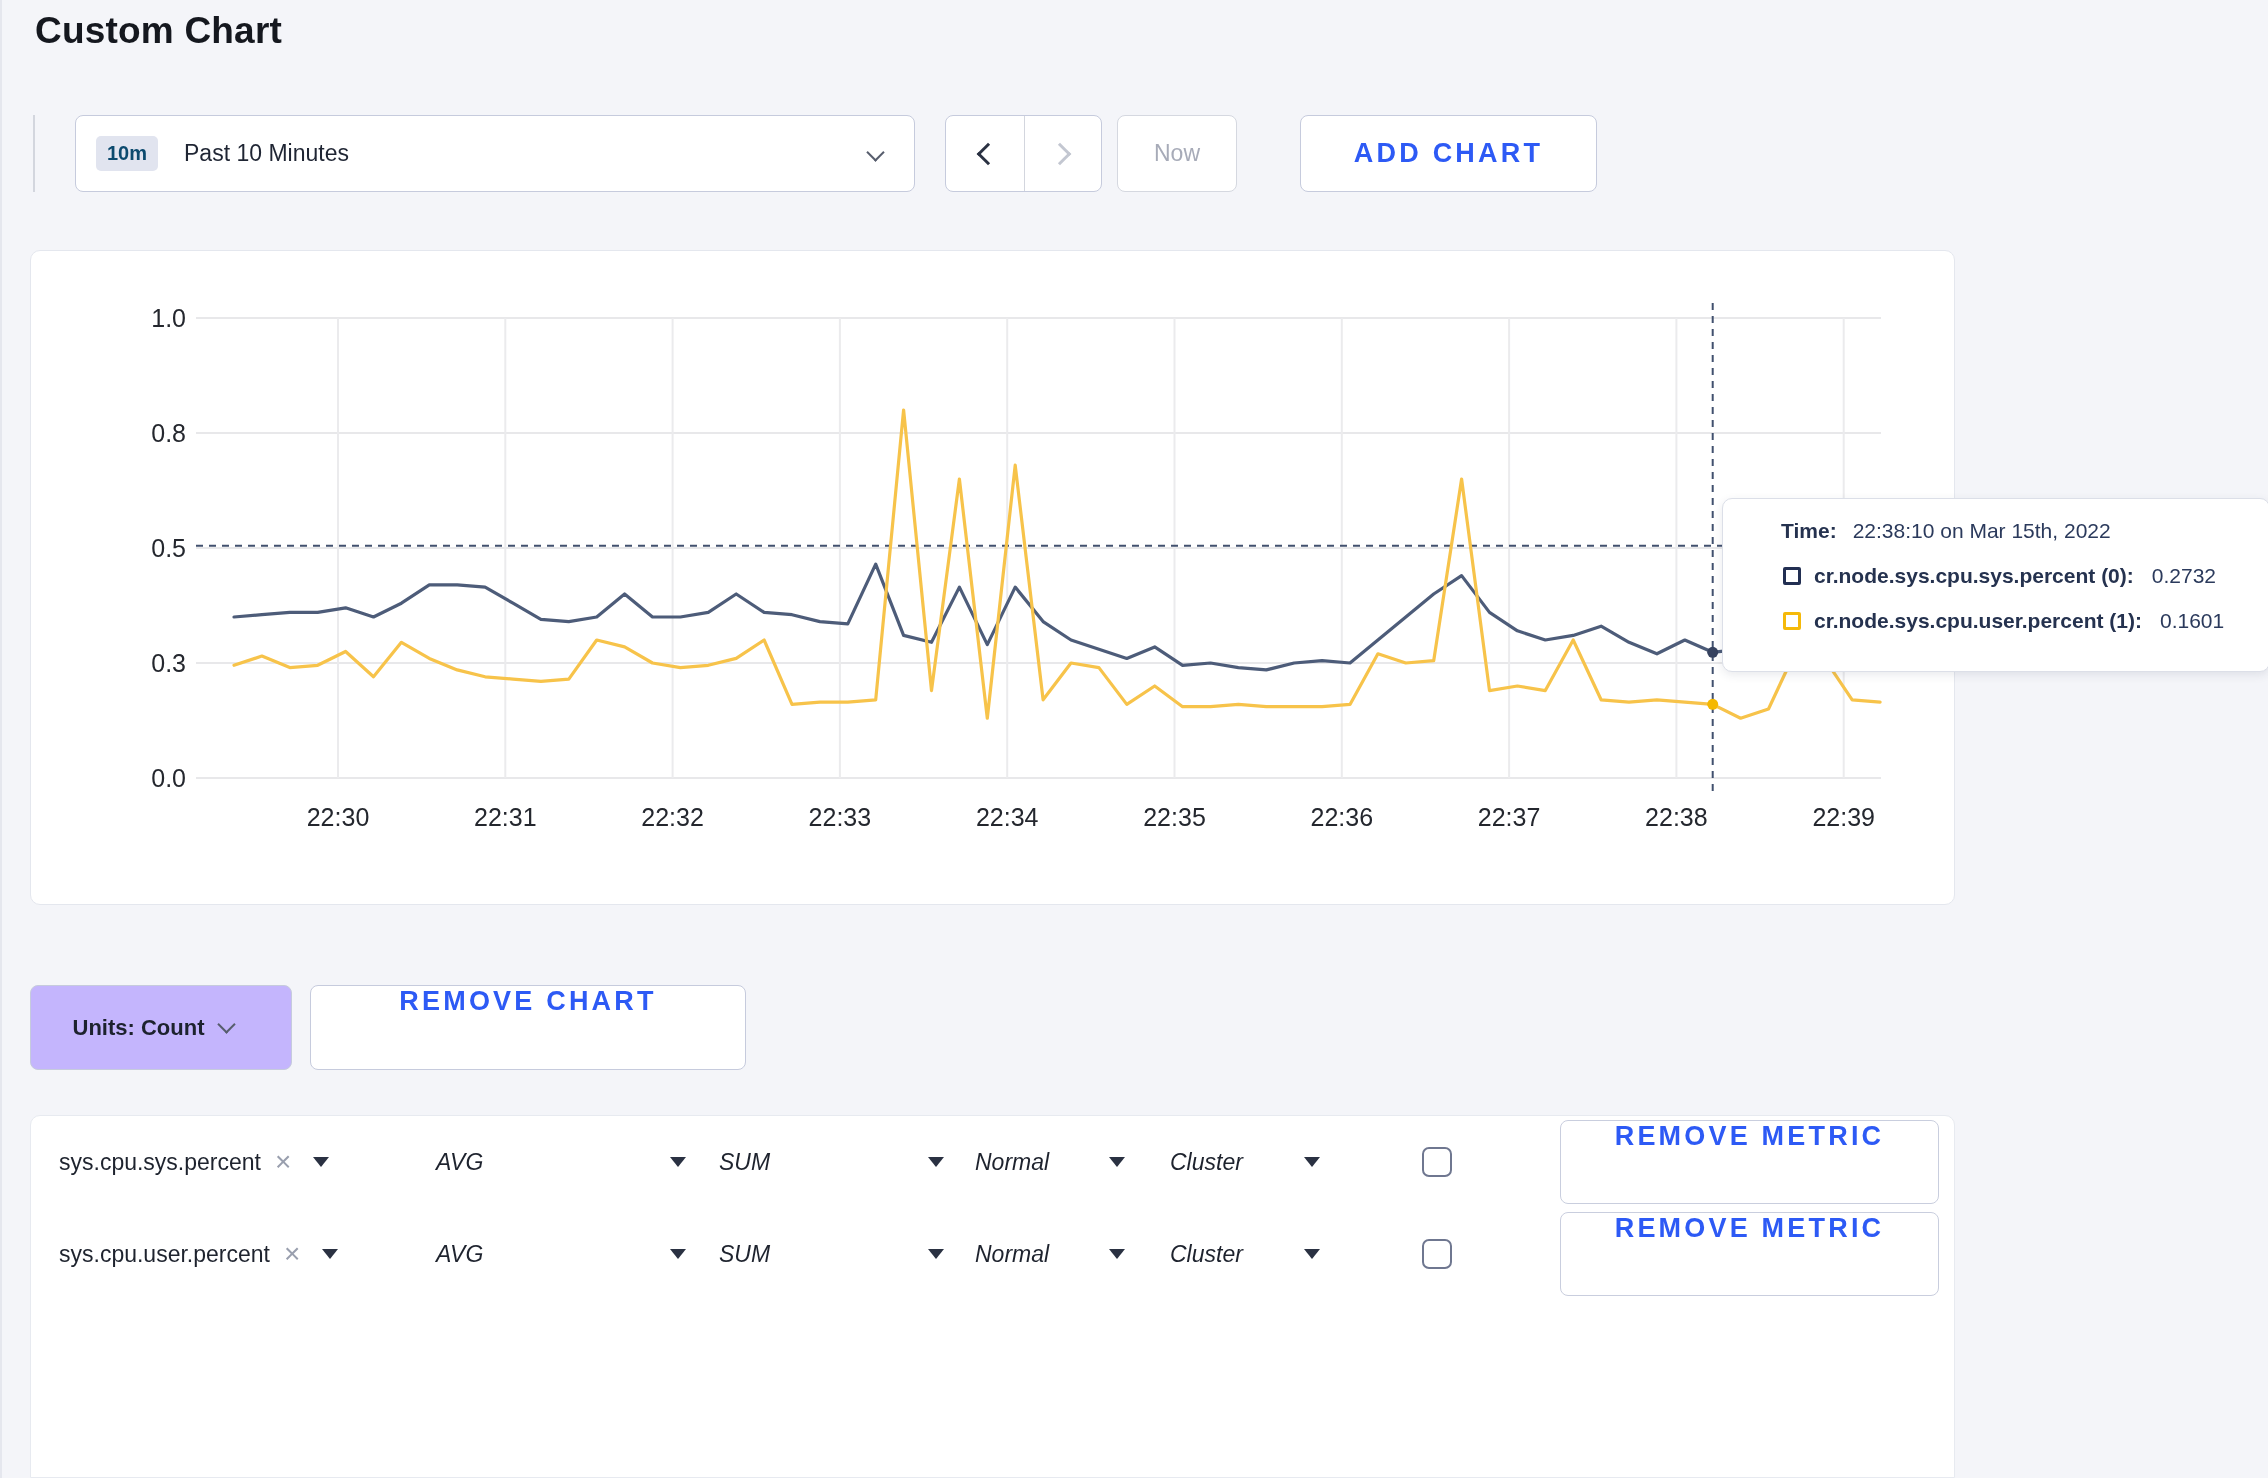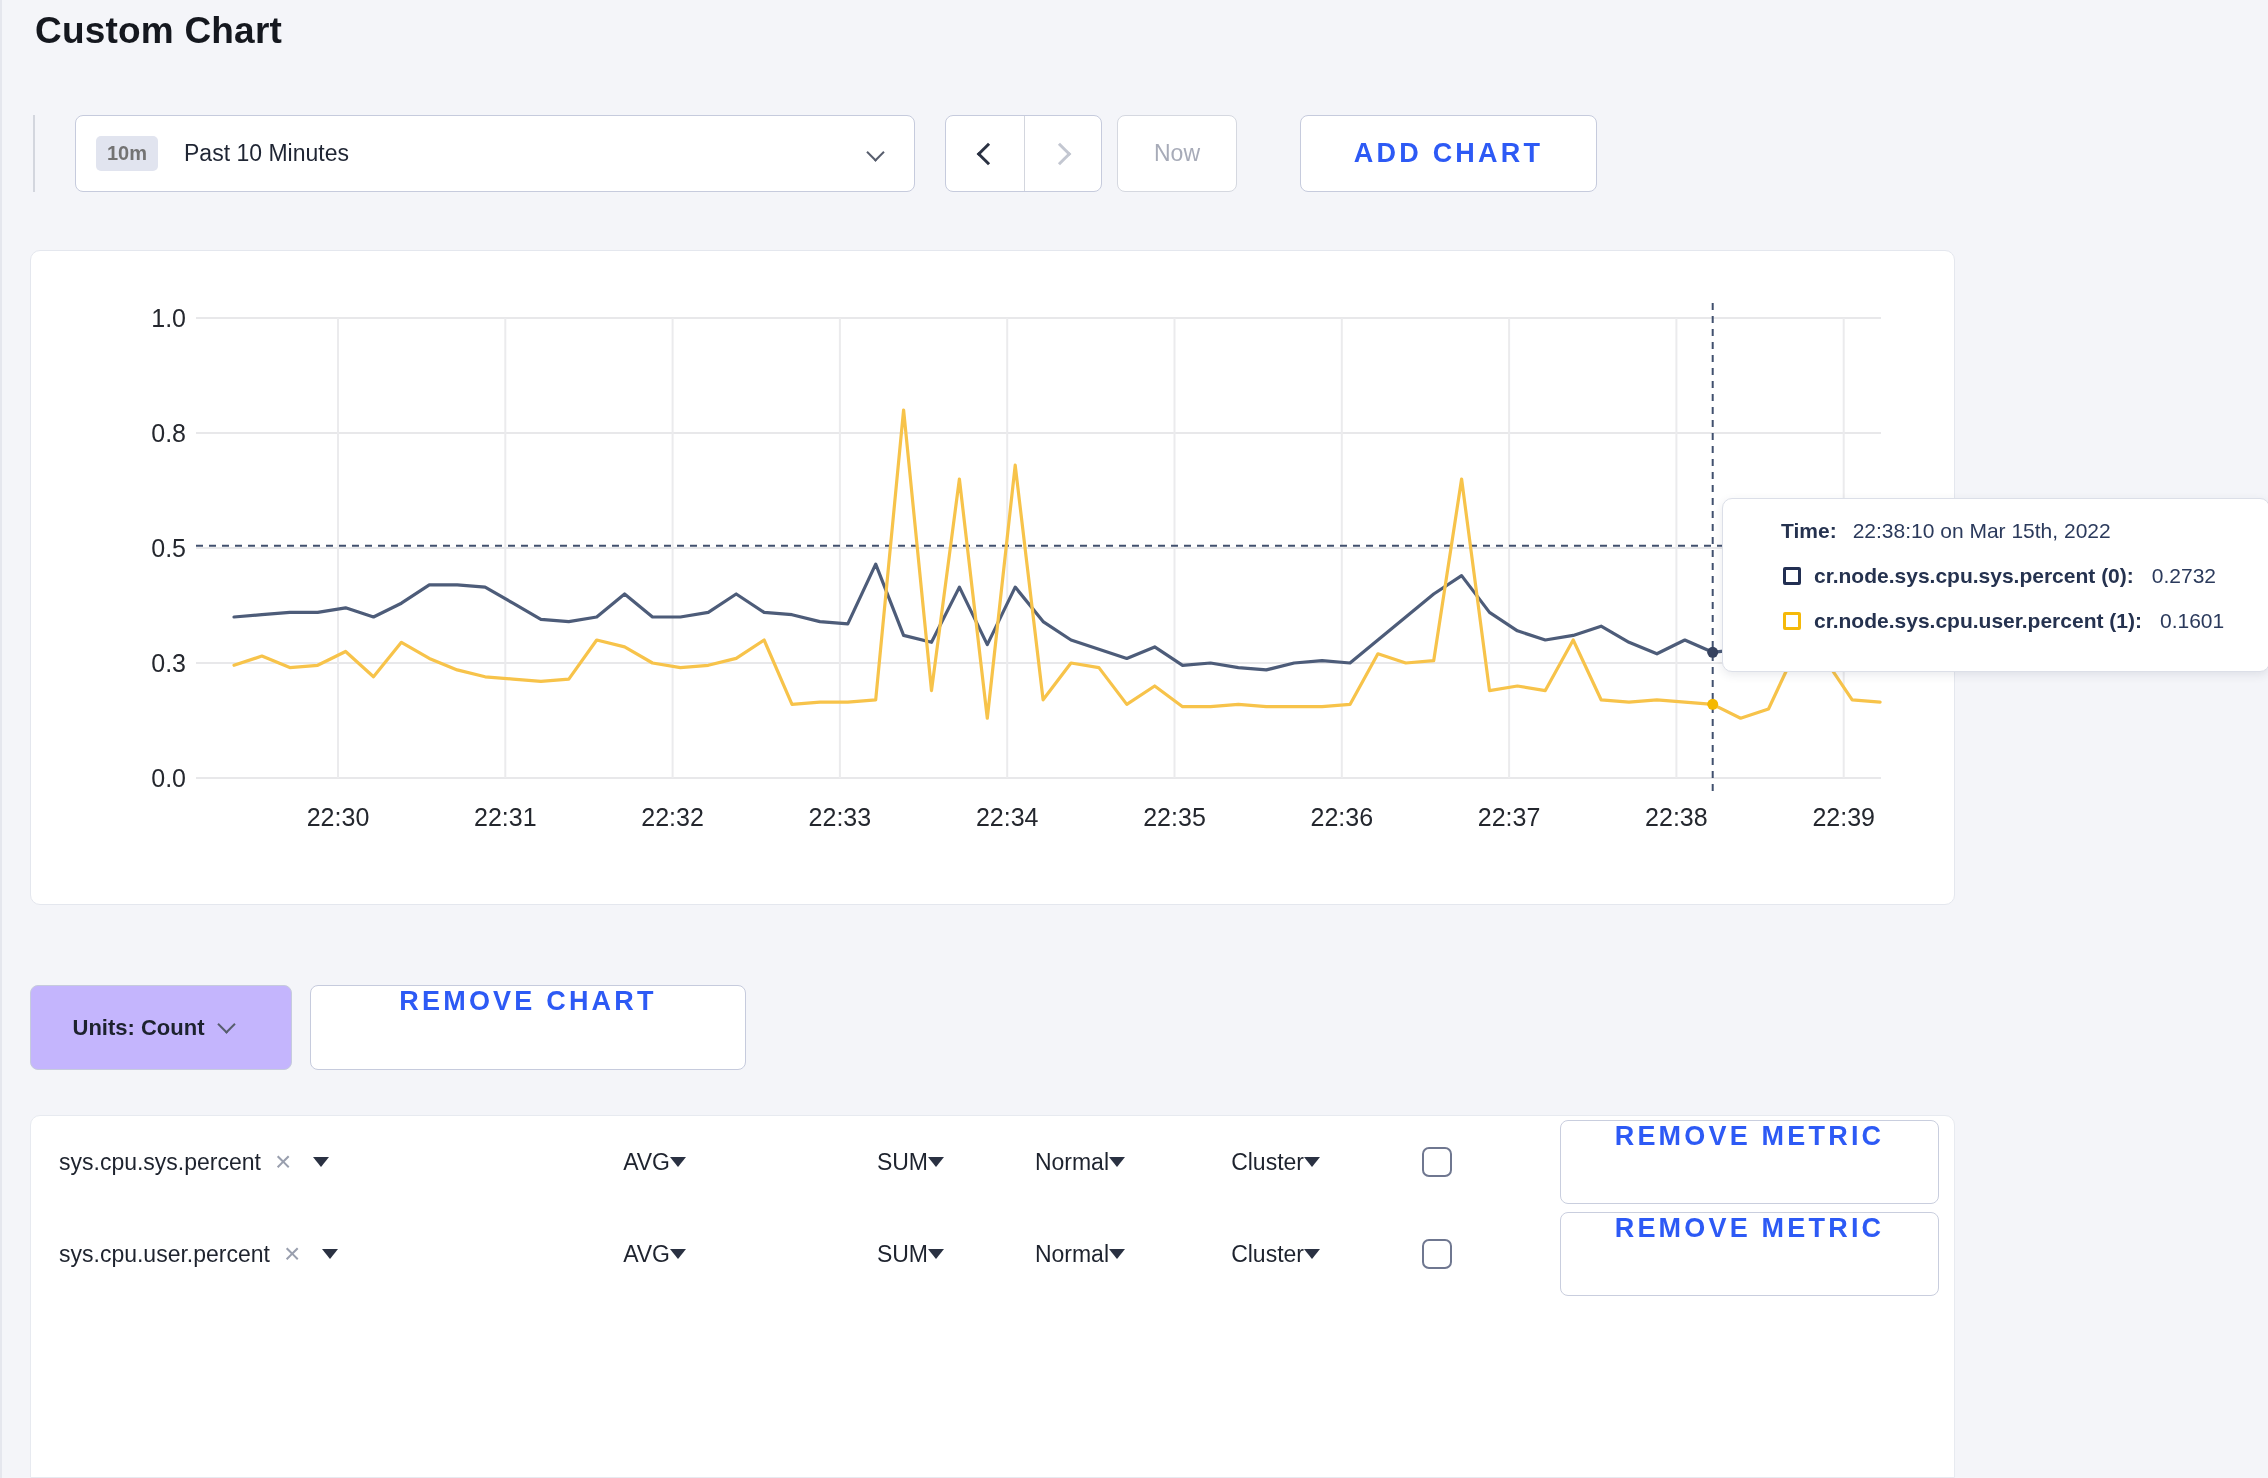--- a/index.html
+++ b/index.html
@@ -21,21 +21,21 @@
 
   
   .toolbar-divider { position:absolute; left:33px; top:115px; width:2px; height:77px; background:#d3d6de; }
   .ctl {
     position:absolute; top:115px; height:77px; background:#fff;
     border:1.5px solid #c6cbdd; border-radius:8px;
     display:flex; align-items:center; cursor:pointer;
   }
   .time-select { left:75px; width:840px; }
   .time-badge {
-    margin-left:20px; background:#e1e4ef; color:#737373;
+    margin-left:20px; background:#e1e4ef; color:#0c4a6e;
     font-size:20px; font-weight:700; padding:6px 11px; border-radius:5px;
   }
   .time-label { margin-left:26px; font-size:23px; color:#1f2533; }
   .chev {
     width:13px; height:13px;
     border-right:2.5px solid #575d6d; border-bottom:2.5px solid #575d6d;
     transform:rotate(45deg); margin-top:-6px;
   }
   .time-select .chev { position:absolute; right:32px; top:36px; }
   .nav-group { left:945px; width:157px; padding:0; overflow:hidden; }
@@ -96,21 +96,21 @@
     grid-template-columns:375px 285px 252px 190px 195px auto;
   }
   .th {
     font-size:19px; letter-spacing:2.6px; color:#3f4e6b; font-weight:500;
   }
   .trow {
     height:92px; display:grid; align-items:center; padding-left:28px;
     grid-template-columns:377px 283px 256px 195px 192px 198px 1fr;
   }
   .cell { display:flex; align-items:center; font-size:23px; color:#1e232e; }
-  .sel { display:flex; align-items:center; justify-content:flex-end; cursor:pointer; }
+  .sel { display:flex; align-items:center; justify-content:space-between; cursor:pointer;font-style:italic; }
   .sel.w250{ width:250px; } .sel.w225{ width:225px; } .sel.w150{ width:150px; }
   .caret {
     width:0; height:0; flex:none;
     border-left:8px solid transparent; border-right:8px solid transparent;
     border-top:10px solid #2a3142;
   }
   .x-icon { font-size:28px; color:#999fae; margin:0 22px 0 14px; cursor:pointer; line-height:1; }
   .name-caret { cursor:pointer; }
   .checkbox {
     width:30px; height:30px; margin-left:60px; background:#fff;

